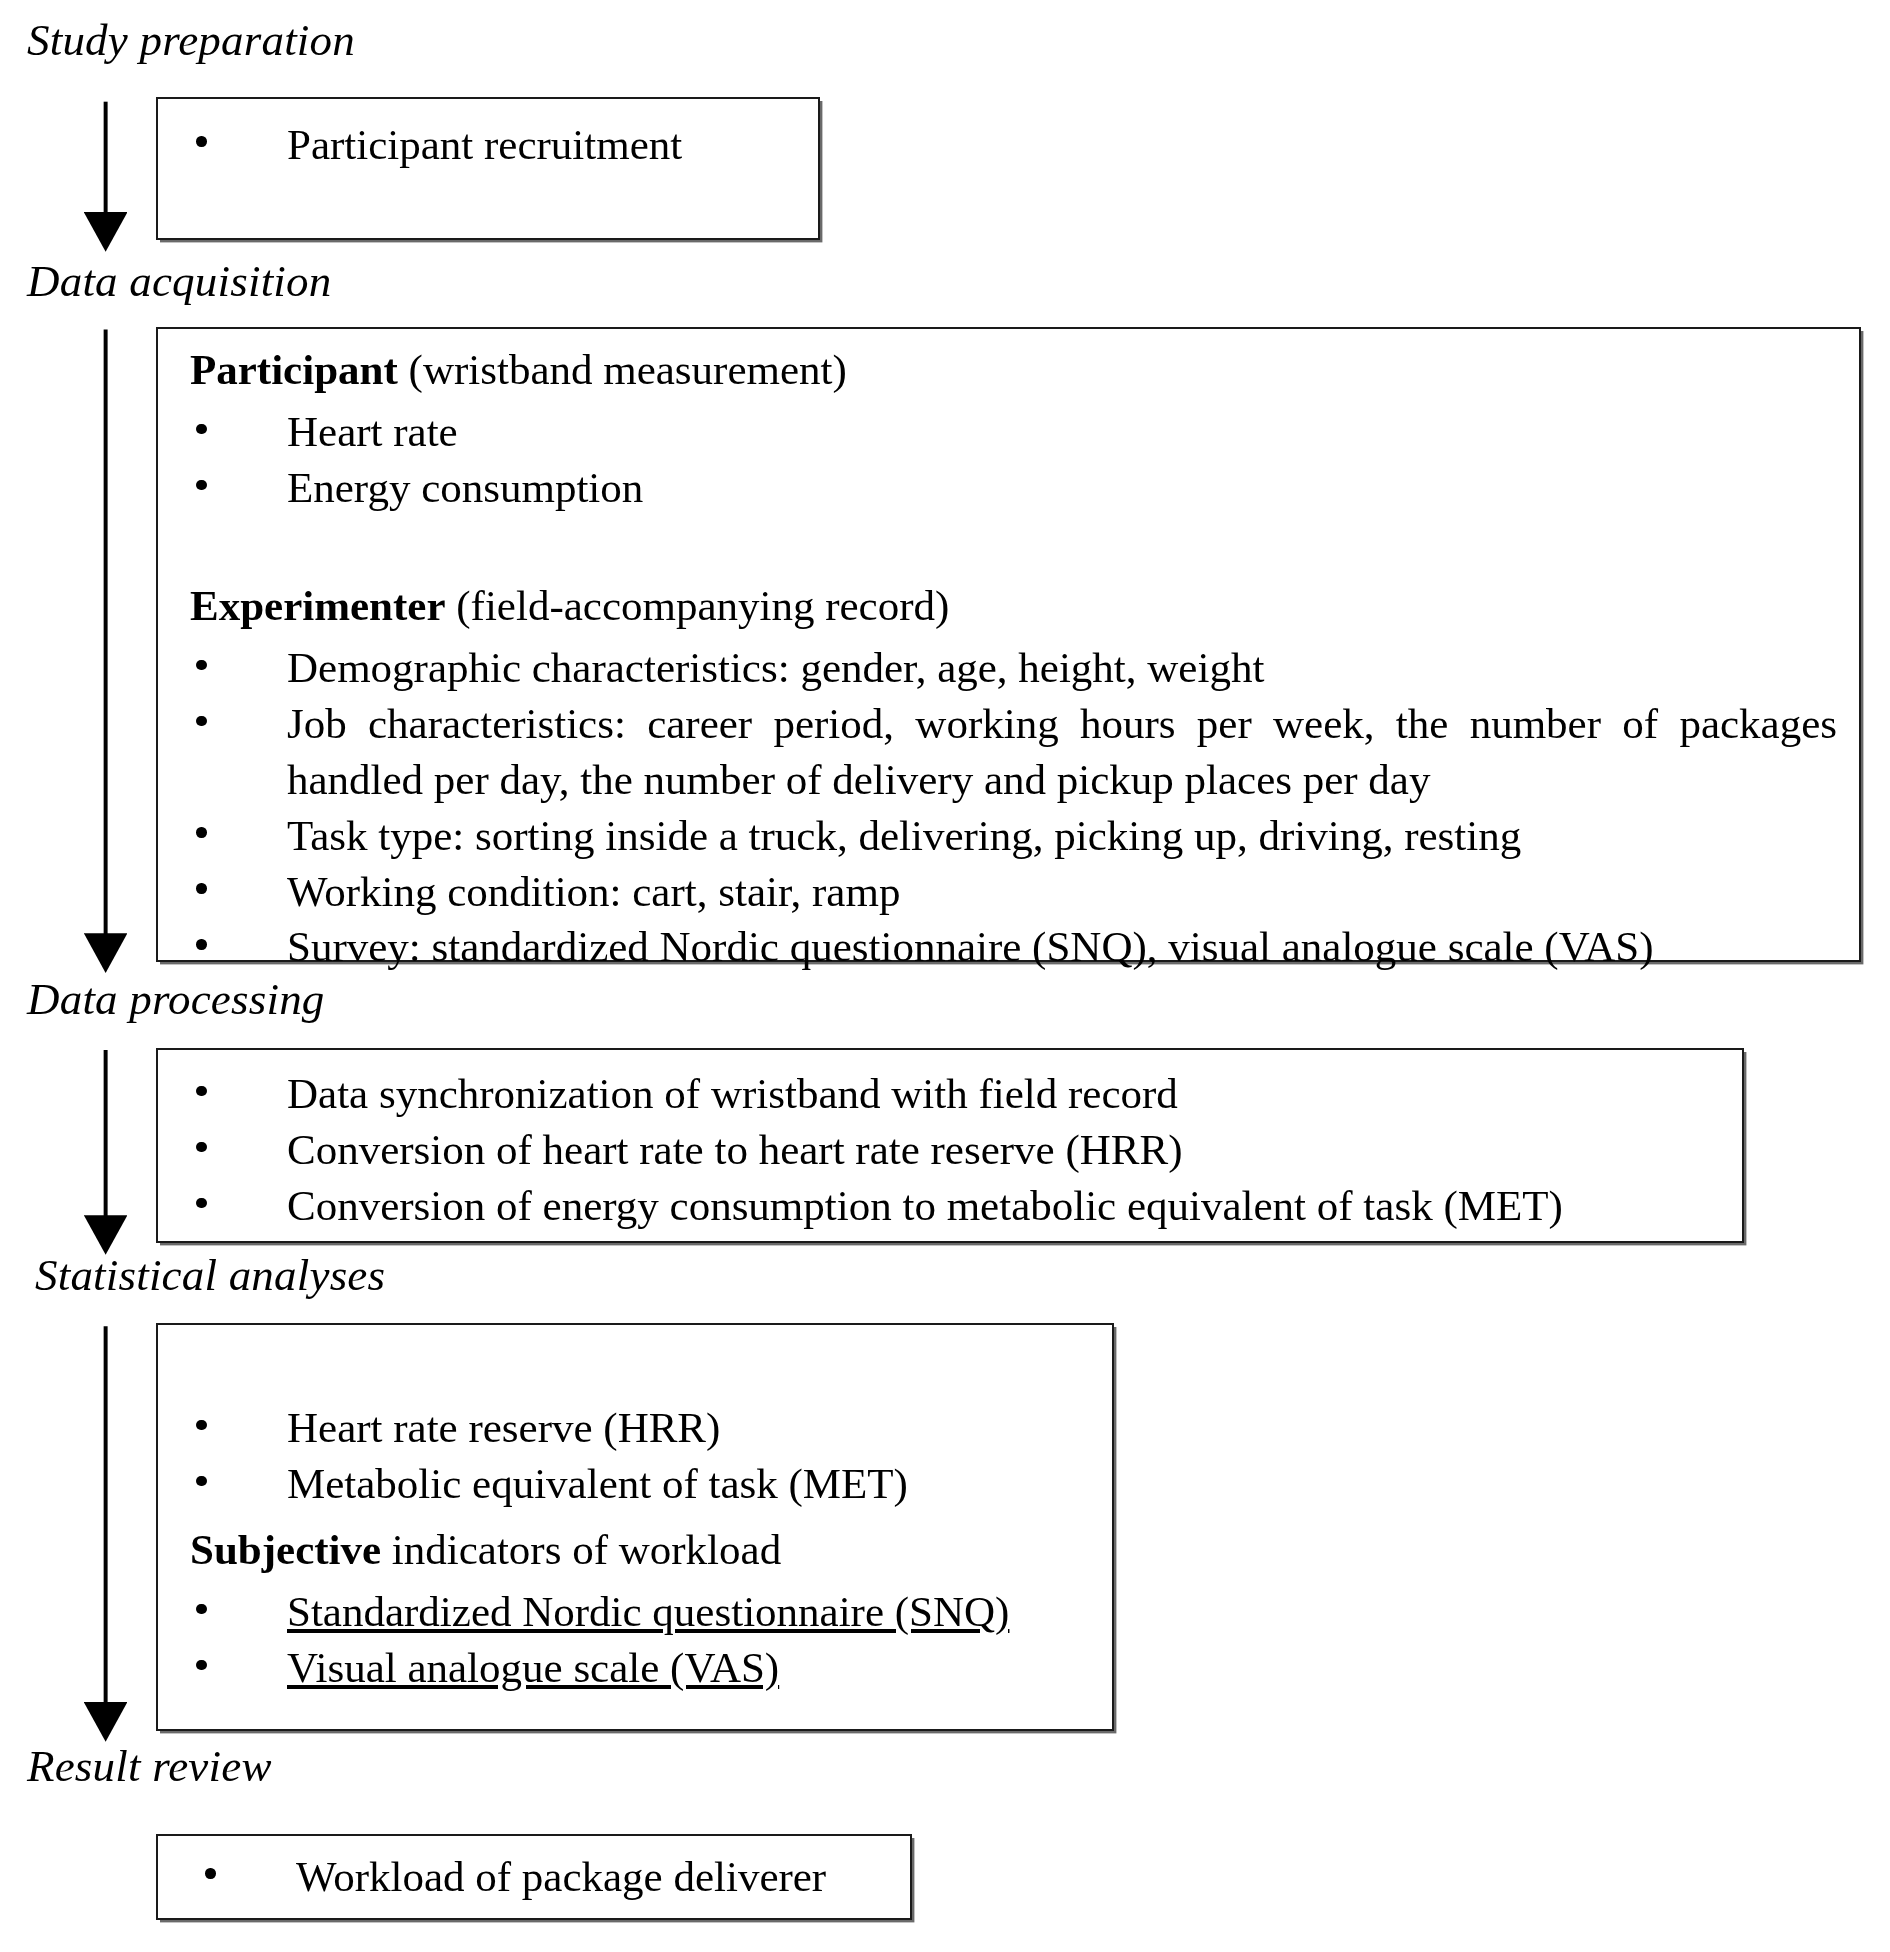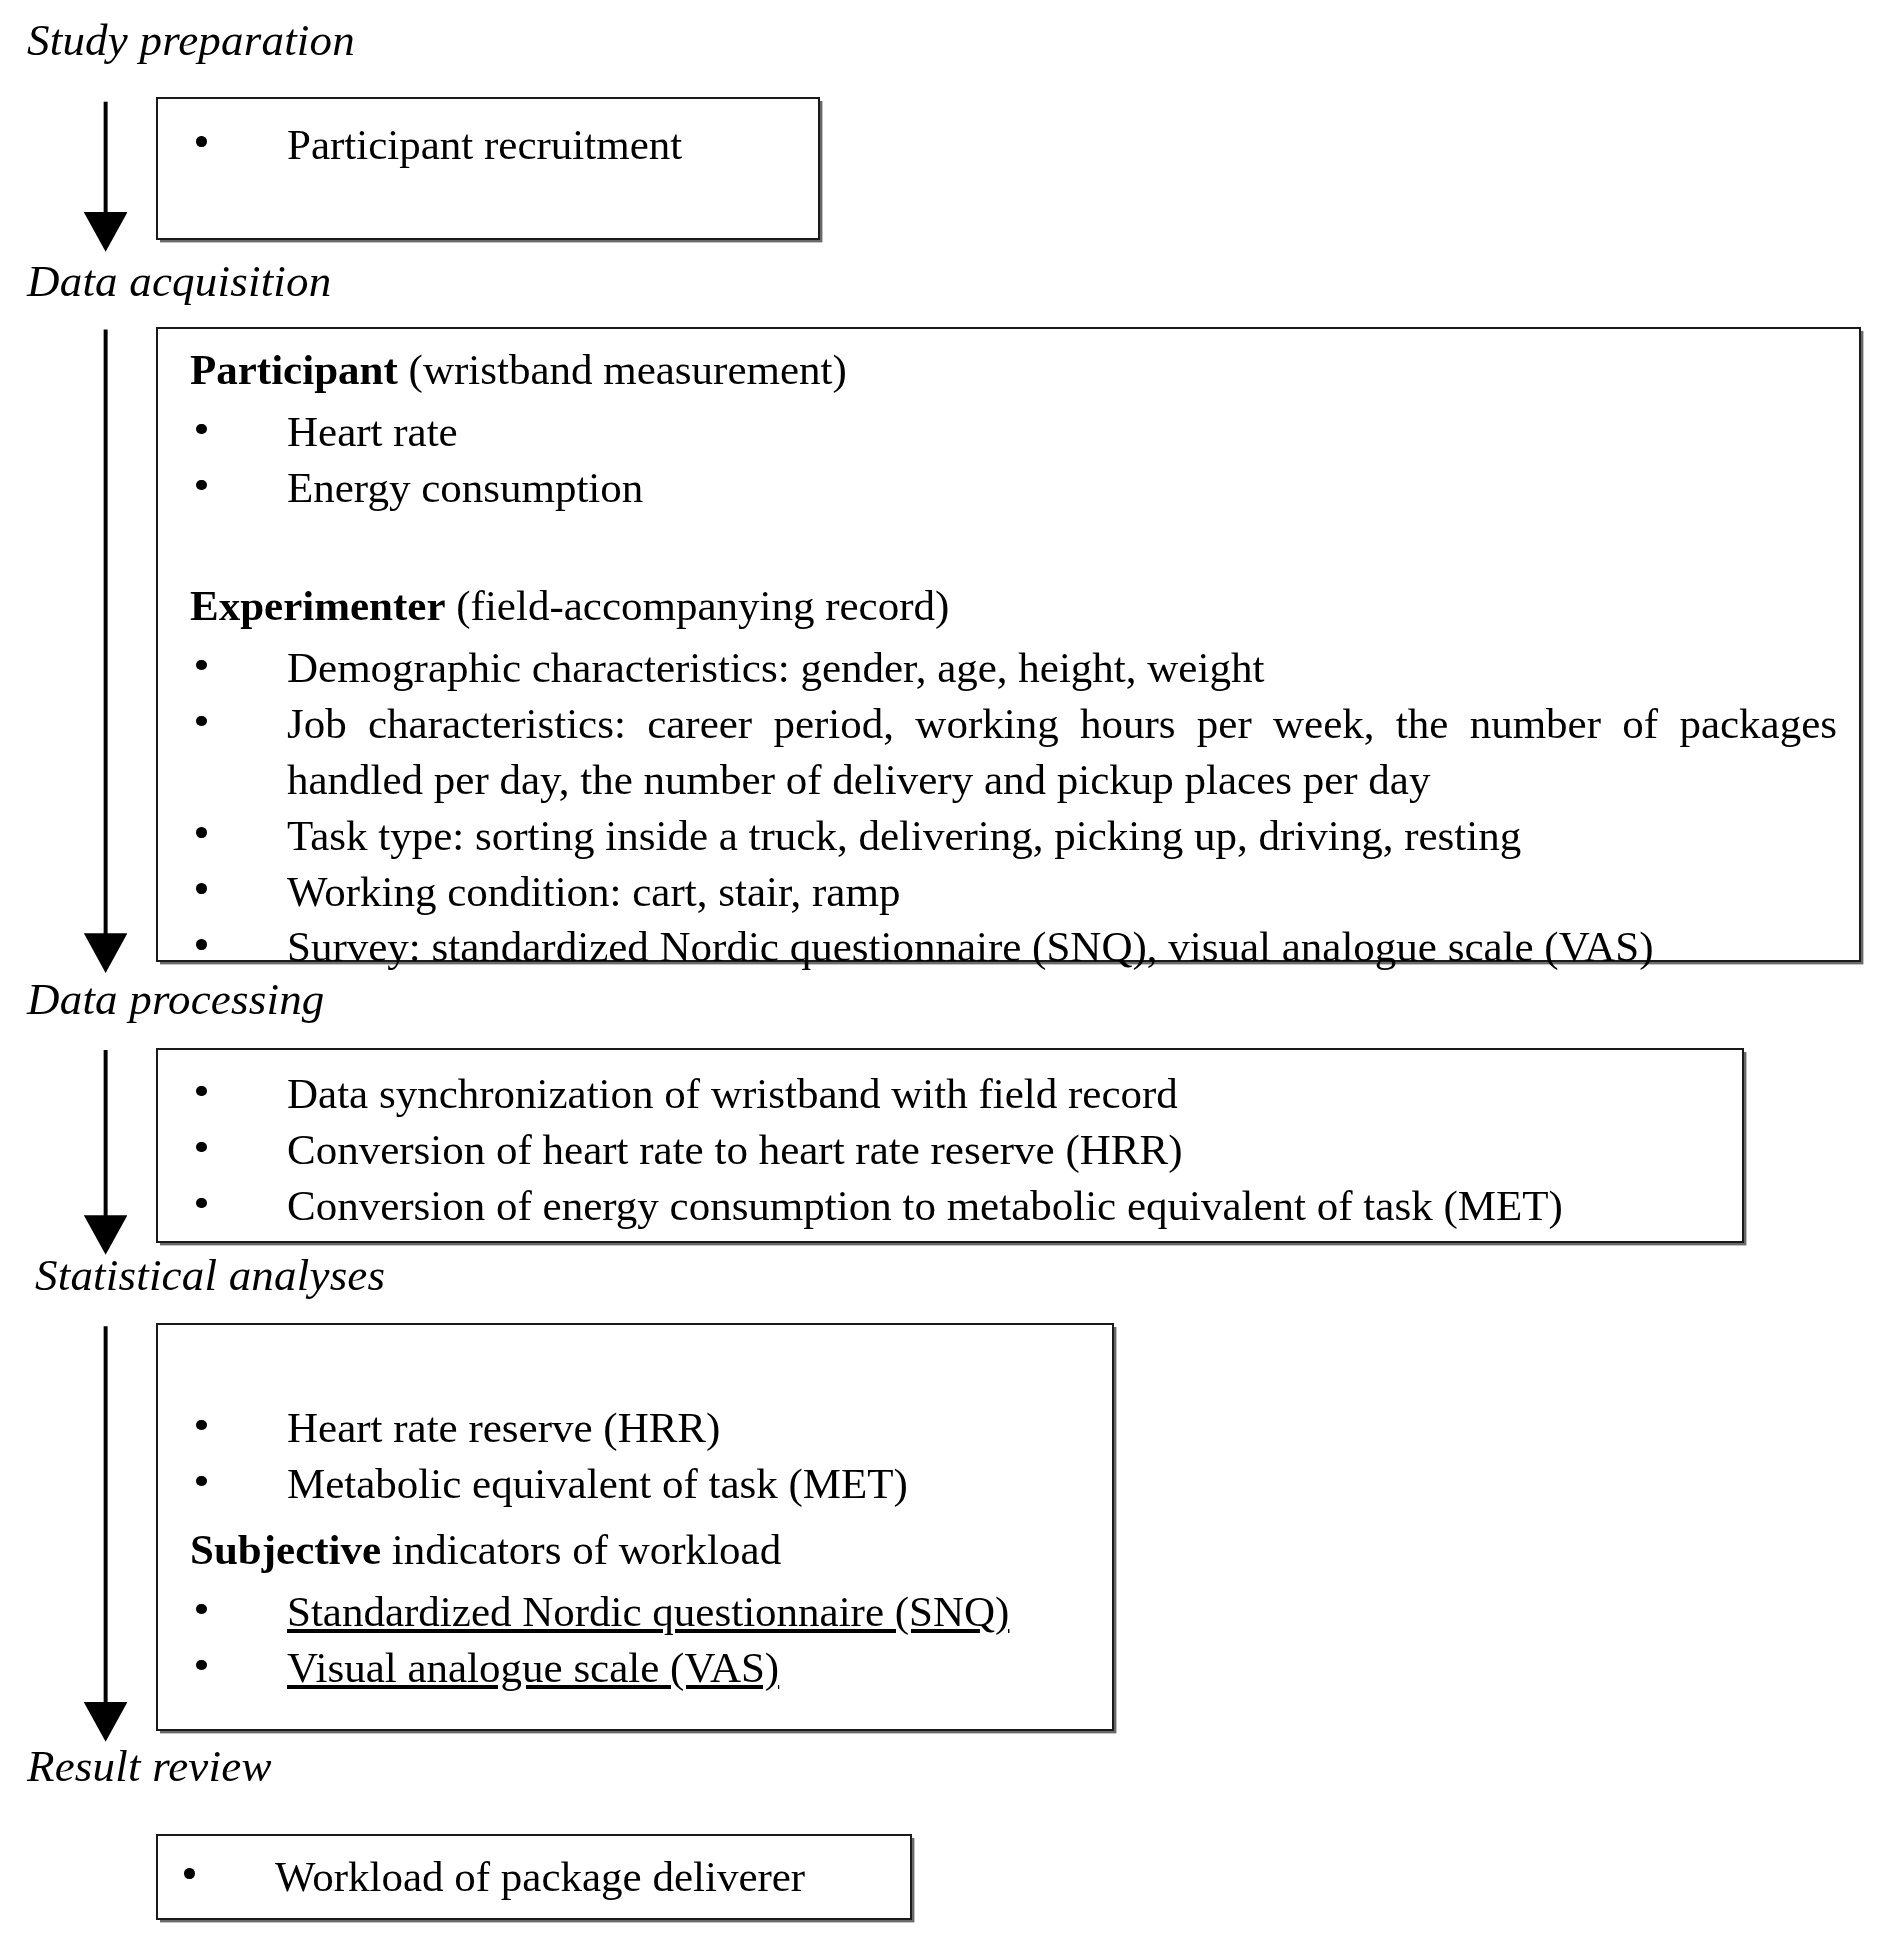--- a/index.html
+++ b/index.html
@@ -226,21 +226,21 @@
         </li>
       </ul>
 
     </div>
   </div>
 
   <div class="stage-label" style="left:27px; top:1744px;">Result review</div>
 
   <div class="flow-box" style="left:156px; top:1834px; width:756px; height:86px;">
     <div class="box-inner">
-      <ul class="bul" style="position:absolute; left:20px; top:12.7px; right:16px;">
+      <ul class="bul" style="position:absolute; left:41px; top:12.7px; right:16px;">
         <li>
           <span class="dot"></span>
           <span class="txt">Workload of package deliverer</span>
         </li>
       </ul>
     </div>
   </div>
 
 </div>
 

